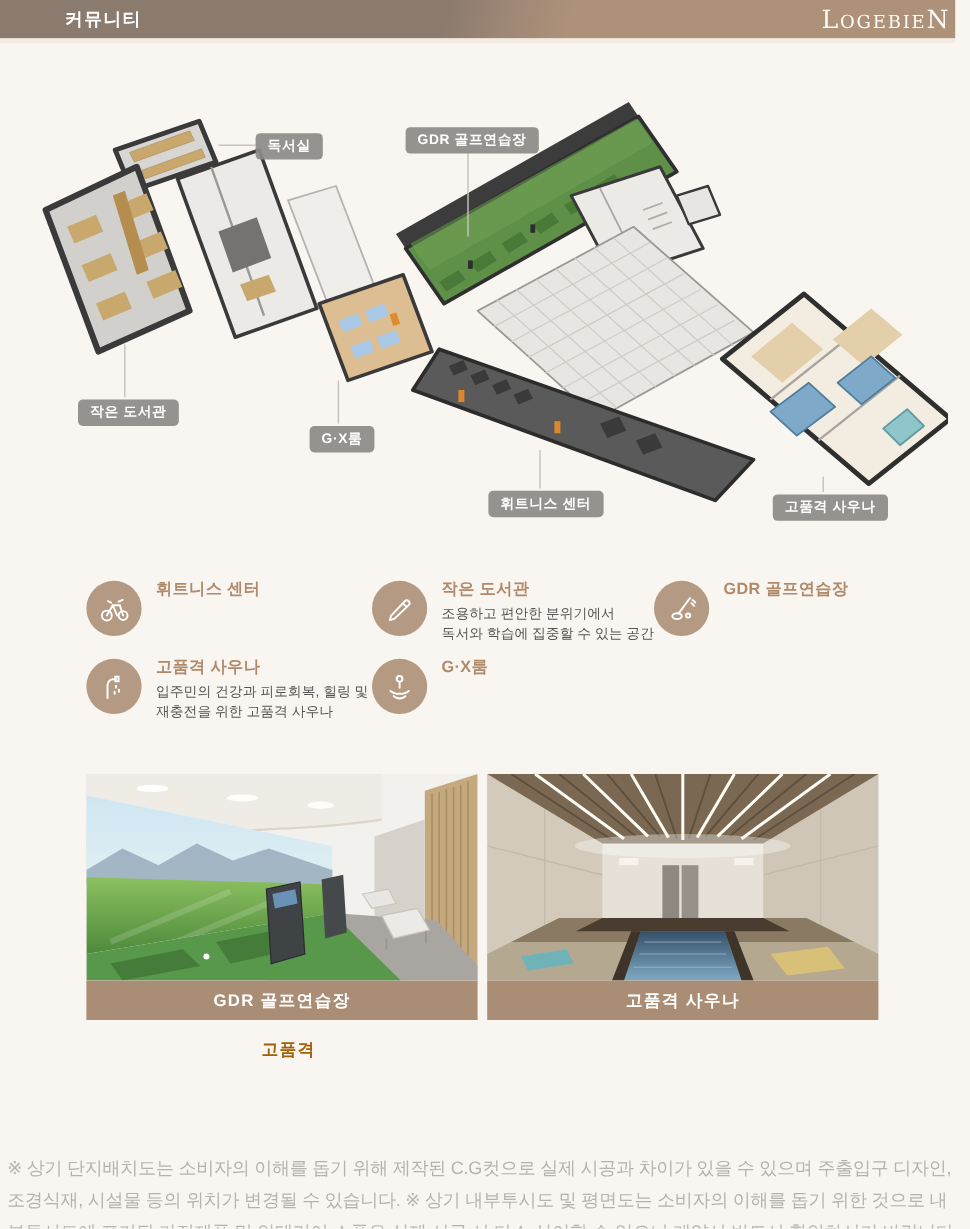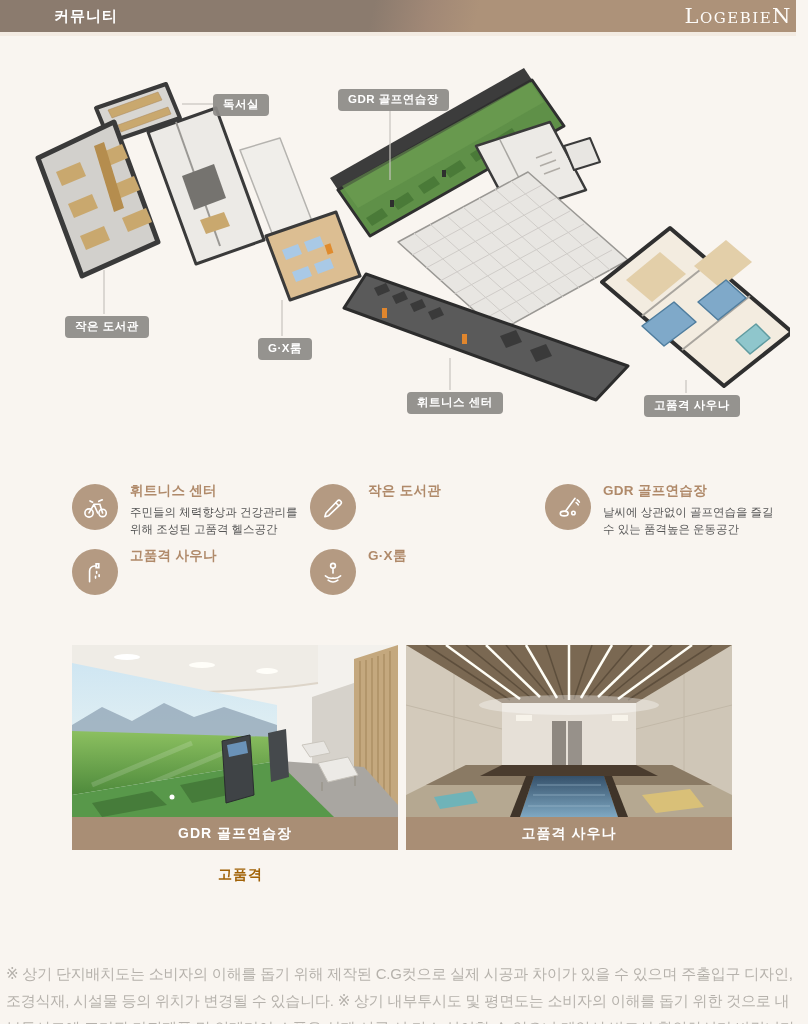--- a/index.html
+++ b/index.html
@@ -9,21 +9,21 @@
 
   
   .header { position:absolute; left:0; top:0; width:808px; height:36px;
     background:linear-gradient(103deg,#8b7b6e 0%,#8b7b6e 46%,#a18876 53%,#ad9279 59%,#ad9279 100%);
     border-bottom:4px solid #f3ebe2; display:flex; align-items:center; justify-content:space-between; }
   .header-title { color:#fff; font-size:15px; font-weight:bold; letter-spacing:1px; margin-left:54px; }
   .brand-logo { color:#fdfbf8; font-family:"DejaVu Serif","Liberation Serif",serif;
     font-variant:small-caps; font-size:21px; letter-spacing:1.5px; margin-right:16px; }
 
   
-  .plan { position:absolute; left:30px; top:50px; width:760px; height:380px; }
+  .plan { position:absolute; left:30px; top:67px; width:760px; height:380px; }
   .plan svg { position:absolute; left:0; top:0; }
   .plan-label { position:absolute; background:rgba(141,139,136,0.93); color:#fff; font-size:11.5px;
     font-weight:bold; padding:3px 10px 4px; border-radius:4px; white-space:nowrap; letter-spacing:0.5px; }
 
   
   .features { position:absolute; left:72px; top:482px; width:668px;
     display:grid; grid-template-columns:238px 235px 195px; grid-auto-rows:65px; }
   .feature { display:flex; align-items:flex-start; }
   .feature-icon { flex:0 0 46px; width:46px; height:46px; border-radius:50%; background:#b49a82;
     display:flex; align-items:center; justify-content:center; margin-top:2px; }
@@ -165,60 +165,60 @@
     <div class="feature">
       <div class="feature-icon">
         <svg width="26" height="26" viewBox="0 0 24 24" fill="none" stroke="#fff" stroke-width="1.5" stroke-linecap="round">
           <circle cx="6.5" cy="17.5" r="3.8"></circle>
             <circle cx="19" cy="17.5" r="3.4"></circle>
           <path d="M6.5,17.5 L11,9.5 L16.5,9.5 L19,17.5 M11,9.5 L14.5,17.5 M15.5,6.8 l3.2,-1.4 M9.8,7.6 l-2.4,-1.2"></path>
         </svg>
       </div>
       <div class="feature-text">
         <div class="feature-title">휘트니스 센터</div>
-        <div class="feature-desc">주민들의 체력향상과 건강관리를 위해 조성된 고품격 헬스공간</div>
       </div>
     </div>
 
     <div class="feature">
       <div class="feature-icon">
         <svg width="26" height="26" viewBox="0 0 24 24" fill="none" stroke="#fff" stroke-width="1.5" stroke-linecap="round" stroke-linejoin="round">
           <path d="M8,20 L4.5,21 L5.5,17.5 L16,6.5 a2.1,2.1 0 0 1 3,3 L8,20 z M14.5,8 l2.8,2.8"></path>
         </svg>
       </div>
       <div class="feature-text">
         <div class="feature-title">작은 도서관</div>
+        <div class="feature-desc">조용하고 편안한 분위기에서 독서와 학습에 집중할 수 있는 공간</div>
       </div>
     </div>
 
     <div class="feature">
       <div class="feature-icon">
         <svg width="26" height="26" viewBox="0 0 24 24" fill="none" stroke="#fff" stroke-width="1.5" stroke-linecap="round">
           <path d="M18.5,4 L10,15.5"></path>
             <ellipse cx="8.5" cy="18" rx="3.6" ry="2.2"></ellipse>
           <circle cx="17" cy="17.5" r="1.6"></circle>
             <path d="M19.5,8 a6,6 0 0 1 2,2 M20.5,5.5 a9,9 0 0 1 2,2"></path>
         </svg>
       </div>
       <div class="feature-text">
         <div class="feature-title">GDR 골프연습장</div>
-        <div class="feature-desc">날씨에 상관없이 골프연습을 즐길 수 있는 품격높은 운동공간</div>
       </div>
     </div>
 
     <div class="feature">
       <div class="feature-icon">
         <svg width="26" height="26" viewBox="0 0 24 24" fill="none" stroke="#fff" stroke-width="1.5" stroke-linecap="round">
           <path d="M7,21 V11 a4.5,4.5 0 0 1 4.5,-4.5 h2"></path>
           <path d="M13,4.5 h2.5 v3.5 h-2.5 z"></path>
           <path d="M13.5,11.5 l0,1.6 M15.8,14.5 l0,1.6 M12.5,16 l0,1.6"></path>
         </svg>
       </div>
       <div class="feature-text">
         <div class="feature-title">고품격 사우나</div>
+        <div class="feature-desc">입주민의 건강과 피로회복, 힐링 및 재충전을 위한 고품격 사우나</div>
       </div>
     </div>
 
     <div class="feature">
       <div class="feature-icon">
         <svg width="26" height="26" viewBox="0 0 24 24" fill="none" stroke="#fff" stroke-width="1.5" stroke-linecap="round">
           <circle cx="12" cy="6.2" r="2.2"></circle>
           <path d="M12,9 v4 M5,15.5 q3.5,3 7,2 q3.5,1 7,-2 M7.5,19.5 q4.5,3.5 9,0"></path>
         </svg>
       </div>

